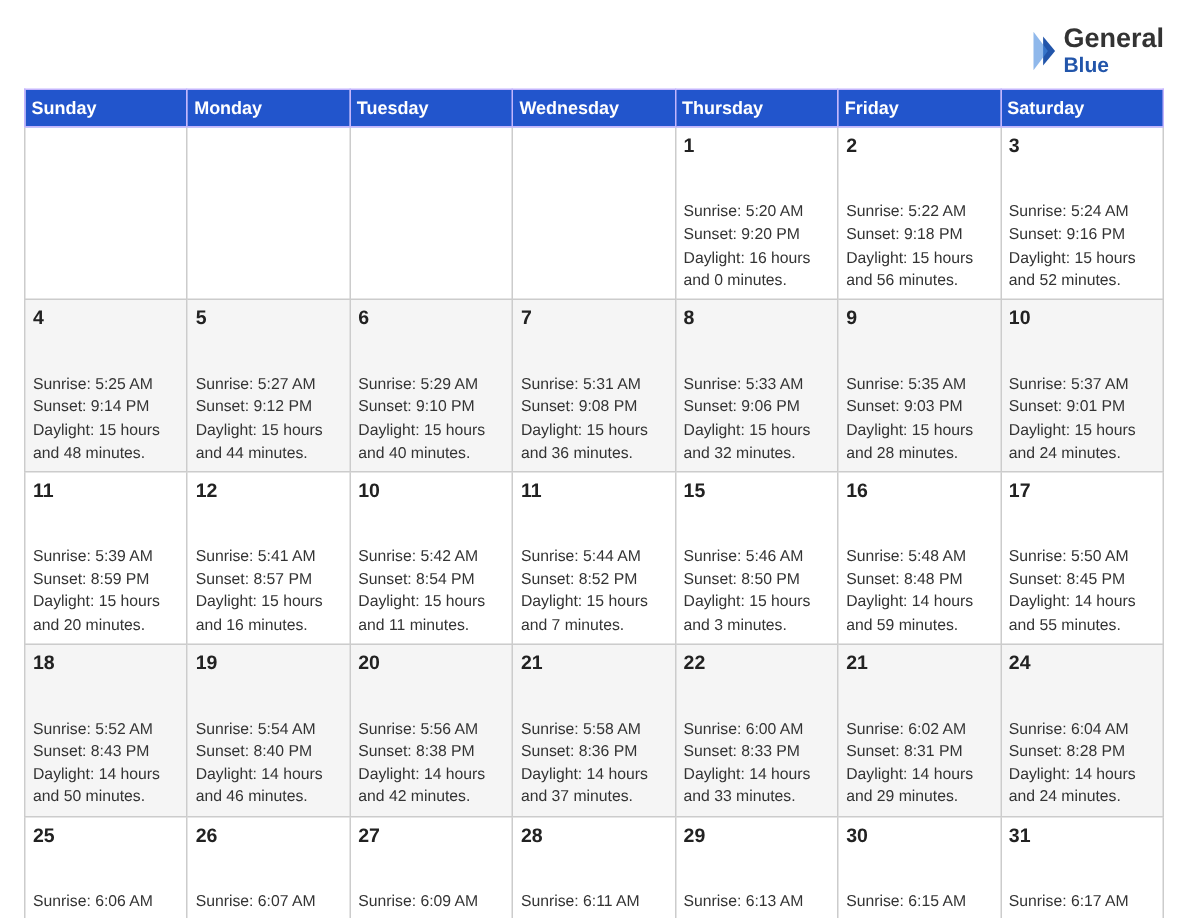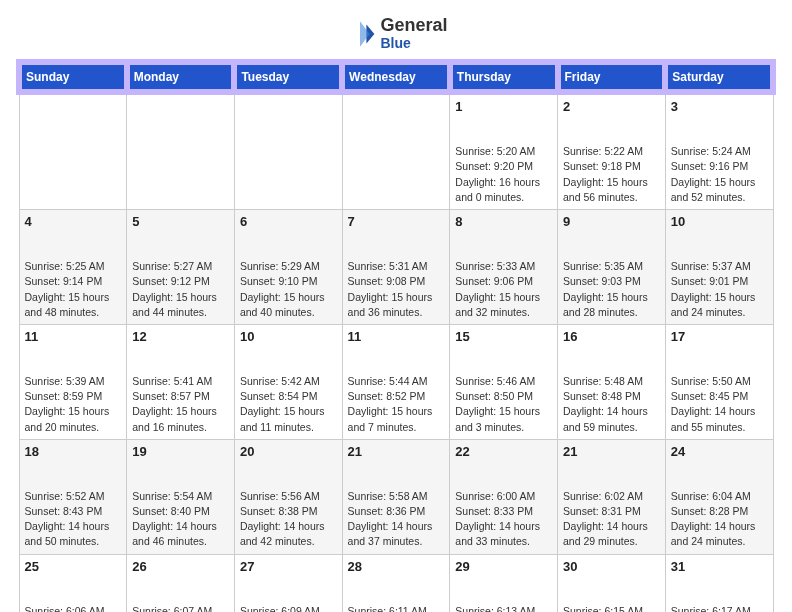--- a/index.html
+++ b/index.html
@@ -5,21 +5,21 @@
     * { box-sizing: border-box; margin: 0; padding: 0; }
     body {
       font-family: Arial, sans-serif;
       background: #fff;
       width: 792px;
       min-height: 612px;
       padding: 16px;
     }
     .header {
       display: flex;
-      justify-content: center;
+      justify-content: flex-end;
       align-items: flex-start;
       margin-bottom: 8px;
     }
     .logo {
       display: flex;
       align-items: center;
       gap: 4px;
     }
     .logo-text {
       display: flex;
@@ -57,21 +57,21 @@
       border-collapse: collapse;
       font-size: 11px;
     }
     thead tr th {
       background: #2255cc;
       color: #fff;
       padding: 5px 4px;
       text-align: left;
       font-size: 12px;
       font-weight: bold;
-      border: 6px solid #c4b5fd;
+      border: 1px solid #c4b5fd;
     }
     tbody tr td {
       border: 1px solid #ccc;
       padding: 4px 5px;
       vertical-align: top;
       min-height: 80px;
       height: 88px;
       width: 14.28%;
       background: #fff;
     }

